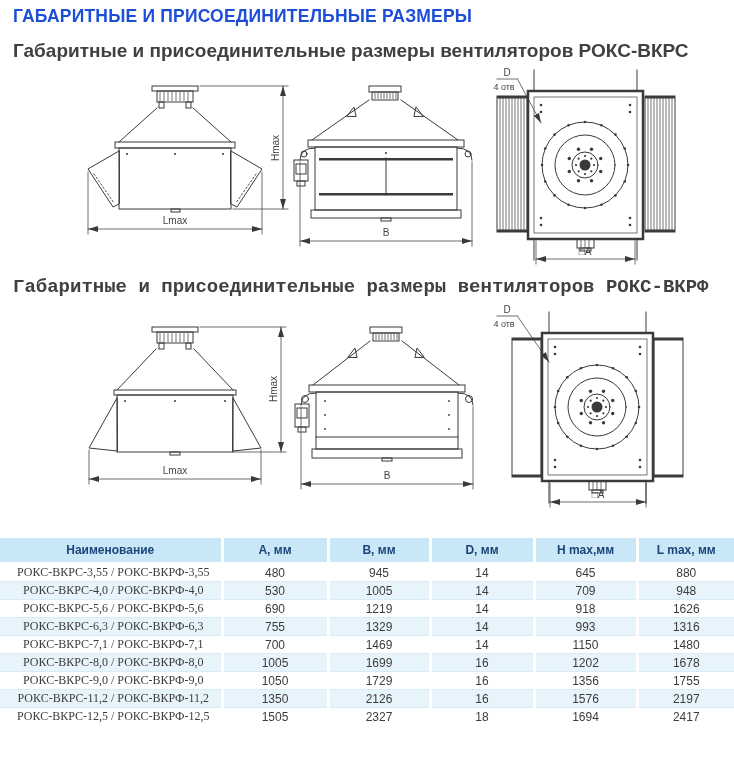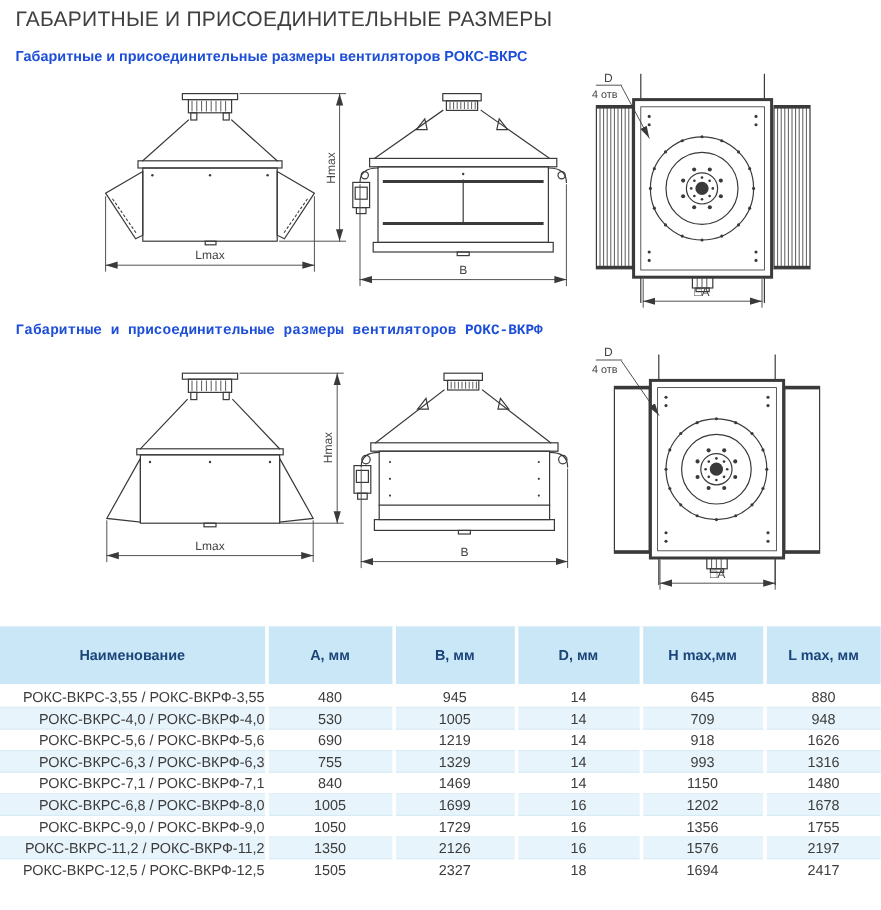--- a/index.html
+++ b/index.html
@@ -2,25 +2,25 @@
 <html><head>
 <meta charset="utf-8">
 <style>
   html,body { margin:0; padding:0; }
   body {
     width:734px; height:758px; background:#ffffff; overflow:hidden;
     font-family:"Liberation Sans", sans-serif;
     -webkit-font-smoothing:antialiased;
   }
   .page-title {
-    margin:6px 0 0 13px; font-size:17.5px; font-weight:normal;
-    color:#404040; letter-spacing:0.2px;
+    margin:6px 0 0 13px; font-size:17.5px; font-weight:bold;
+    color:#1d4ed8; letter-spacing:0.2px;
   }
   .section-subtitle {
-    margin:13px 0 0 13px; font-size:12px; font-weight:bold; color:#1d4ed8;
+    margin:13px 0 0 13px; font-size:19px; font-weight:bold; color:#404040;
   }
   .section-subtitle.second { margin-top:7px;font-family:Liberation Mono, monospace; }
   svg.dwg { display:block; margin-top:2px; }
   .dwg path, .dwg rect, .dwg line, .dwg circle, .dwg polyline {
     stroke:#3a3a3a; fill:none; stroke-width:1; stroke-linecap:square;
   }
   .dwg .thick { stroke-width:2.5; }
   .dwg .thin  { stroke-width:0.7; }
   .dwg .fill  { fill:#3a3a3a; stroke:none; }
   .dwg .dim   { stroke:#4a4a4a; stroke-width:0.8; }
@@ -29,30 +29,30 @@
     fill:#444444; stroke:none; font-size:10px;
     font-family:"Liberation Sans", sans-serif;
   }
   .dwg text.small { font-size:9px; }
   table.dim-table {
     width:734px; margin-top:13px; border-collapse:collapse;
     table-layout:fixed; font-size:12px;
   }
   .dim-table thead th {
     background:#c9e7f6; color:#1b4479; font-weight:bold;
-    height:24px; padding:12px; text-align:center;
+    height:24px; padding:0; text-align:center;
     border-left:3px solid #ffffff; border-bottom:2px solid #ffffff;margin-left:24px;
   }
   .dim-table thead th:first-child { border-left:none; }
   .dim-table tbody td {
     height:17px; padding:0; text-align:center; color:#3c3c3c;
     border-left:3px solid #ffffff; border-top:1px solid #d8ecf8;
   }
   .dim-table tbody td:first-child {
-    border-left:none; text-align:right; padding-left:6px;
+    border-left:none; text-align:center; padding-left:6px;font-family:Liberation Serif, serif;
   }
   .dim-table tbody tr:nth-child(even) { background:#e8f4fb; }
 </style>
 </head>
 <body>
 
 <h1 class="page-title">ГАБАРИТНЫЕ И ПРИСОЕДИНИТЕЛЬНЫЕ РАЗМЕРЫ</h1>
 
 <h2 class="section-subtitle">Габаритные и присоединительные размеры вентиляторов РОКС-ВКРС</h2>
 
@@ -494,28 +494,28 @@
       <tr>
         <td>РОКС-ВКРС-6,3 / РОКС-ВКРФ-6,3</td>
         <td>755</td>
         <td>1329</td>
         <td>14</td>
         <td>993</td>
         <td>1316</td>
       </tr>
       <tr>
         <td>РОКС-ВКРС-7,1 / РОКС-ВКРФ-7,1</td>
-        <td>840</td>
+        <td>700</td>
         <td>1469</td>
         <td>14</td>
         <td>1150</td>
         <td>1480</td>
       </tr>
       <tr>
-        <td>РОКС-ВКРС-6,8 / РОКС-ВКРФ-8,0</td>
+        <td>РОКС-ВКРС-8,0 / РОКС-ВКРФ-8,0</td>
         <td>1005</td>
         <td>1699</td>
         <td>16</td>
         <td>1202</td>
         <td>1678</td>
       </tr>
       <tr>
         <td>РОКС-ВКРС-9,0 / РОКС-ВКРФ-9,0</td>
         <td>1050</td>
         <td>1729</td>

